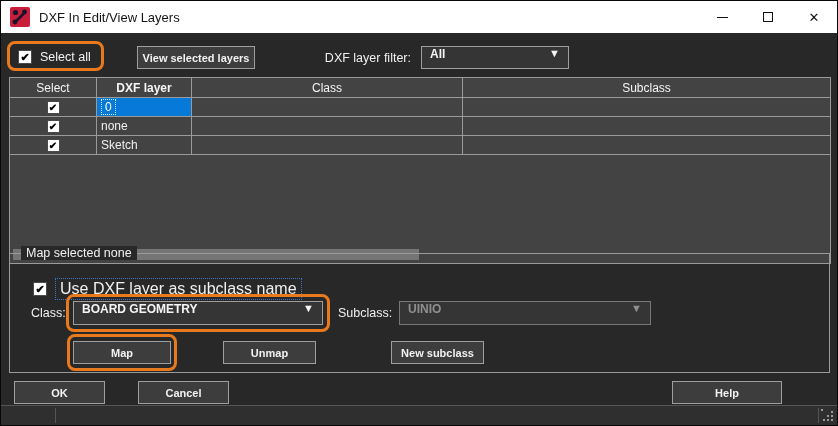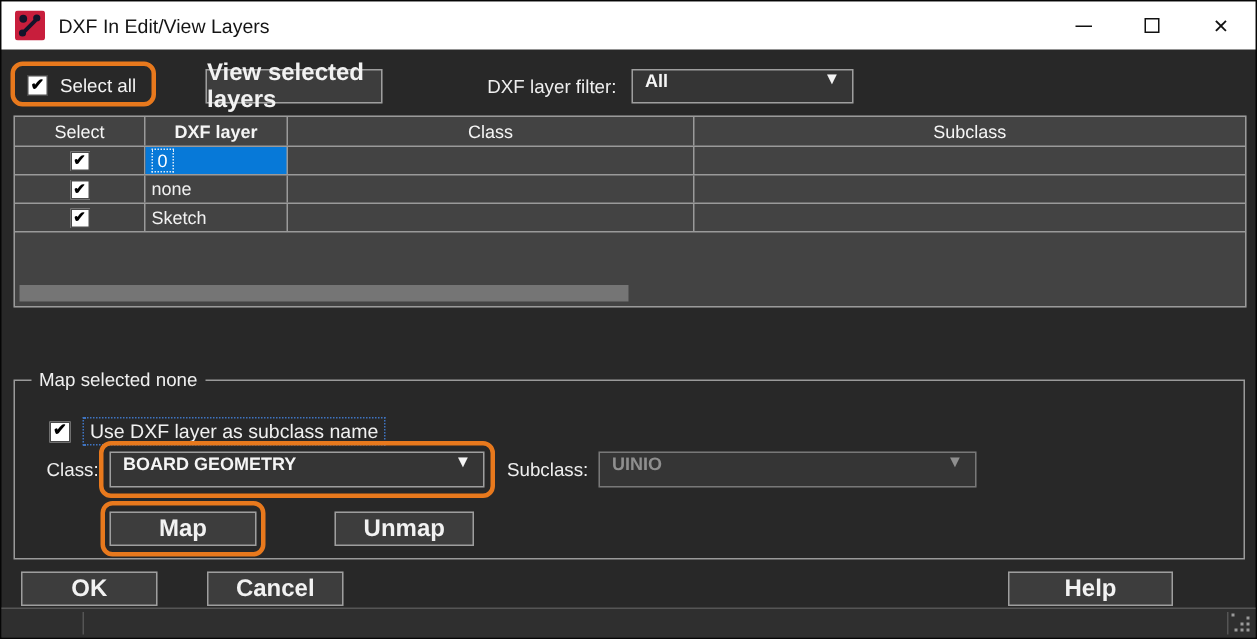--- a/index.html
+++ b/index.html
@@ -17,21 +17,21 @@
   .title-text{margin-left:9px;font-size:13px;color:#151515;}
   .win-controls{margin-left:auto;display:flex;height:100%;}
   .win-btn{width:46px;height:100%;display:flex;align-items:center;justify-content:center;color:#111;cursor:default;}
   .glyph-min{width:11px;height:1px;background:#111;display:block;}
   .glyph-max{width:10px;height:10px;border:1px solid #111;display:block;box-sizing:border-box;}
   .glyph-close{font-size:13px;line-height:13px;color:#111;}
 
   
   .btn{
     position:absolute;box-sizing:border-box;background:#3d3d3d;border:1px solid #9e9e9e;
-    color:#f2f2f2;font-size:16px;font-weight:600;display:flex;align-items:center;justify-content:center;
+    color:#f2f2f2;font-size:11px;font-weight:600;display:flex;align-items:center;justify-content:center;
     height:23px;cursor:default;
   }
   .label{position:absolute;color:#efefef;font-size:12.5px;display:flex;align-items:center;height:23px;}
   .dropdown{
     position:absolute;box-sizing:border-box;background:#353535;border:1px solid #9e9e9e;height:23px;
     color:#f5f5f5;font-size:12px;font-weight:600;display:flex;padding:0 8px;
   }
   .dropdown .caret{margin-left:auto;font-size:11px;color:#f5f5f5;}
   .dropdown.disabled{border-color:#787878;color:#8f8f8f;}
   .dropdown.disabled .caret{color:#8f8f8f;}
@@ -41,21 +41,21 @@
     font-size:11px;line-height:11px;color:#000;font-weight:bold;flex:0 0 auto;
   }
   .annotation{position:absolute;border:3px solid #e8791d;border-radius:8px;pointer-events:none;box-sizing:border-box;}
 
   
   .select-all{position:absolute;left:17px;top:47px;display:flex;align-items:center;gap:8px;height:18px;}
   .select-all .txt{color:#f2f2f2;font-size:12.5px;font-weight:400;}
 
   
   .grid{
-    position:absolute;left:8px;top:76px;width:822px;height:128px;box-sizing:border-box;
+    position:absolute;left:8px;top:76px;width:822px;height:187px;box-sizing:border-box;
     background:#434343;border:1px solid #9a9a9a;
   }
   .grid-header{display:flex;height:20px;border-bottom:1px solid #9a9a9a;box-sizing:border-box;}
   .grid-header .hc{display:flex;align-items:center;justify-content:center;color:#f5f5f5;font-size:12px;box-sizing:border-box;}
   .grid-row{display:flex;height:19px;border-bottom:1px solid #9a9a9a;box-sizing:border-box;}
   .c-select{width:87px;border-right:1px solid #9a9a9a;display:flex;align-items:center;justify-content:center;box-sizing:border-box;}
   .c-layer{width:95px;border-right:1px solid #9a9a9a;display:flex;align-items:center;padding:0 4px;color:#f0f0f0;font-size:12px;box-sizing:border-box;}
   .c-class{width:271px;border-right:1px solid #9a9a9a;box-sizing:border-box;color:#f0f0f0;font-size:12px;display:flex;align-items:center;padding:0 4px;}
   .c-subclass{flex:1;box-sizing:border-box;color:#f0f0f0;font-size:12px;display:flex;align-items:center;padding:0 4px;}
   .cell-selected{background:#0779d8;}
@@ -67,21 +67,21 @@
   .groupbox{
     position:absolute;left:8px;top:252px;width:821px;height:120px;box-sizing:border-box;
     border:1px solid #9a9a9a;
   }
   .groupbox .legend{
     position:absolute;top:-8px;left:11px;background:#282828;padding:0 5px;
     color:#f0f0f0;font-size:12.5px;white-space:nowrap;
   }
   .use-dxf{position:absolute;left:23px;top:24px;display:flex;align-items:center;gap:8px;}
   .use-dxf .txt{
-    color:#f0f0f0;font-size:13px;border:1px dotted #3f74c2;padding:1px 4px;
+    color:#f0f0f0;font-size:16px;border:1px dotted #3f74c2;padding:1px 4px;
   }
 
   
   .statusbar{
     position:absolute;left:0;right:0;bottom:0;height:19px;background:#2f2f2f;border-top:1px solid #555;
   }
   .statusbar .sep{position:absolute;top:2px;bottom:2px;width:1px;background:#555;}
   .sep-1{left:54px;}
   .sep-2{right:18px;}
   .grip{position:absolute;right:3px;bottom:3px;width:13px;height:13px;}
@@ -194,20 +194,21 @@
 
   <div class="label" style="left:337px;top:300px;height:24px;">Subclass:</div>
   <div class="dropdown disabled" style="left:398px;top:300px;width:252px;height:24px;">
     <span>UINIO</span>
     <span class="caret">▼</span>
   </div>
 
   <div class="btn" style="left:72px;top:340px;width:98px;">Map</div>
   <div class="annotation" style="left:66px;top:333px;width:110px;height:37px;"></div>
   <div class="btn" style="left:222px;top:340px;width:93px;">Unmap</div>
+  <div class="btn" style="left:390px;top:340px;width:93px;">New subclass</div>
 
   <div class="btn" style="left:13px;top:380px;width:91px;">OK</div>
   <div class="btn" style="left:137px;top:380px;width:91px;">Cancel</div>
   <div class="btn" style="left:671px;top:380px;width:110px;">Help</div>
 
   <div class="statusbar">
     <span class="sep sep-1"></span>
     <span class="sep sep-2"></span>
     <span class="grip"></span>
   </div>

